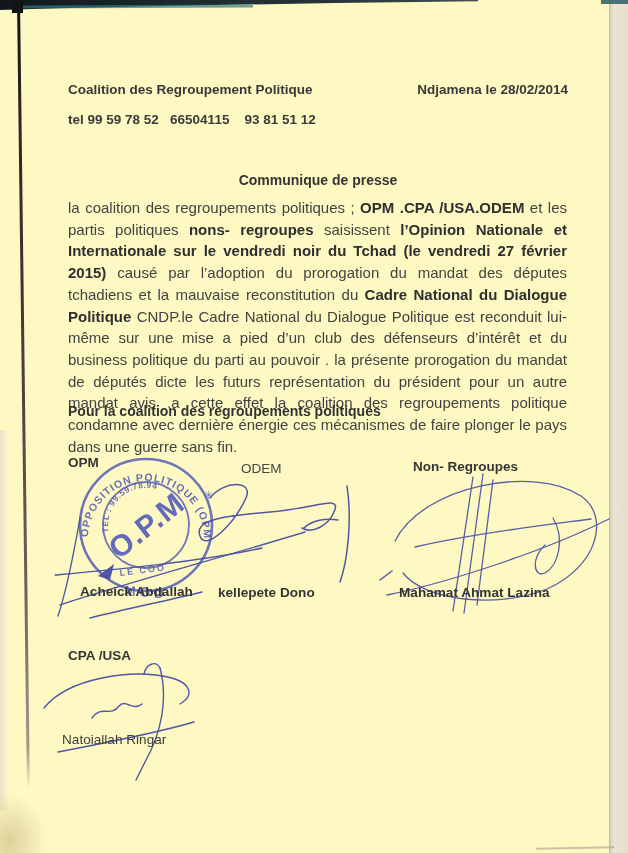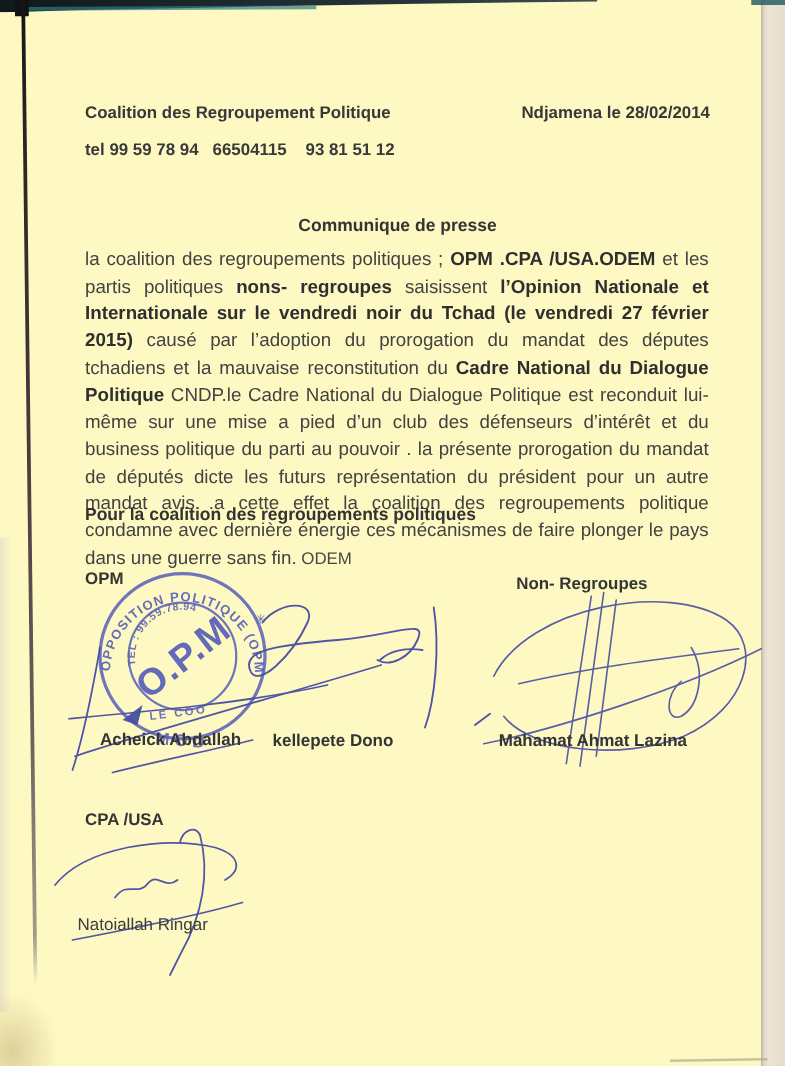--- a/index.html
+++ b/index.html
@@ -57,30 +57,30 @@
   <div class="art left-tan"></div>
   <div class="art right-tan"></div>
   <div class="art right-top-teal"></div>
   <div class="art bl-smudge"></div>
   <div class="art br-line"></div>
 
   <div class="header-row">
     <span>Coalition des Regroupement Politique</span>
     <span>Ndjamena le 28/02/2014</span>
   </div>
-  <div class="phone">tel 99 59 78 94   66504115    93 81 51 12</div>
+  <div class="phone">tel 99 59 78 52   66504115    93 81 51 12</div>
 
   <div class="doc-title">Communique de presse</div>
 
   <p class="body-par"><span>la coalition des regroupements politiques ; </span><b>OPM .CPA /USA.ODEM</b><span> et les partis politiques  </span><b>nons- regroupes</b><span> saisissent  </span><b>l’Opinion Nationale et Internationale sur le vendredi noir du Tchad (le vendredi 27 février 2015)</b><span> causé par l’adoption du prorogation du mandat des députes tchadiens et la mauvaise reconstitution du </span><b>Cadre National du Dialogue Politique</b><span> CNDP.le Cadre National du Dialogue Politique est reconduit  lui-même sur une mise a pied d’un club des défenseurs d’intérêt et du business politique du parti au pouvoir . la présente prorogation du mandat de députés dicte les futurs représentation   du président pour un autre mandat avis .a cette effet la coalition des regroupements politique condamne avec dernière énergie ces mécanismes de faire plonger le pays dans une guerre sans fin.</span></p>
 
   <div class="closing">Pour la coalition des regroupements politiques</div>
 
   <span class="org" style="left:68px;top:455px;">OPM</span>
-  <span class="org light" style="left:241px;top:439px;">ODEM</span>
+  <span class="org light" style="left:241px;top:461px;">ODEM</span>
   <span class="org" style="left:413px;top:459px;">Non- Regroupes</span>
 
   <svg style="left:58px;top:443px;" width="180" height="176" viewBox="0 0 180 176">
     <defs>
       <path id="arcTop" d="M 30,96 A 56,56 0 1 1 146,96"></path>
       <path id="arcTel" d="M 52,95 A 38,38 0 1 1 124,95"></path>
     </defs>
     <g stroke="#5b63b8" fill="none" opacity="0.88">
       <circle cx="88" cy="82" r="66" stroke-width="2.6"></circle>
       <circle cx="88" cy="82" r="43" stroke-width="1.8"></circle>

